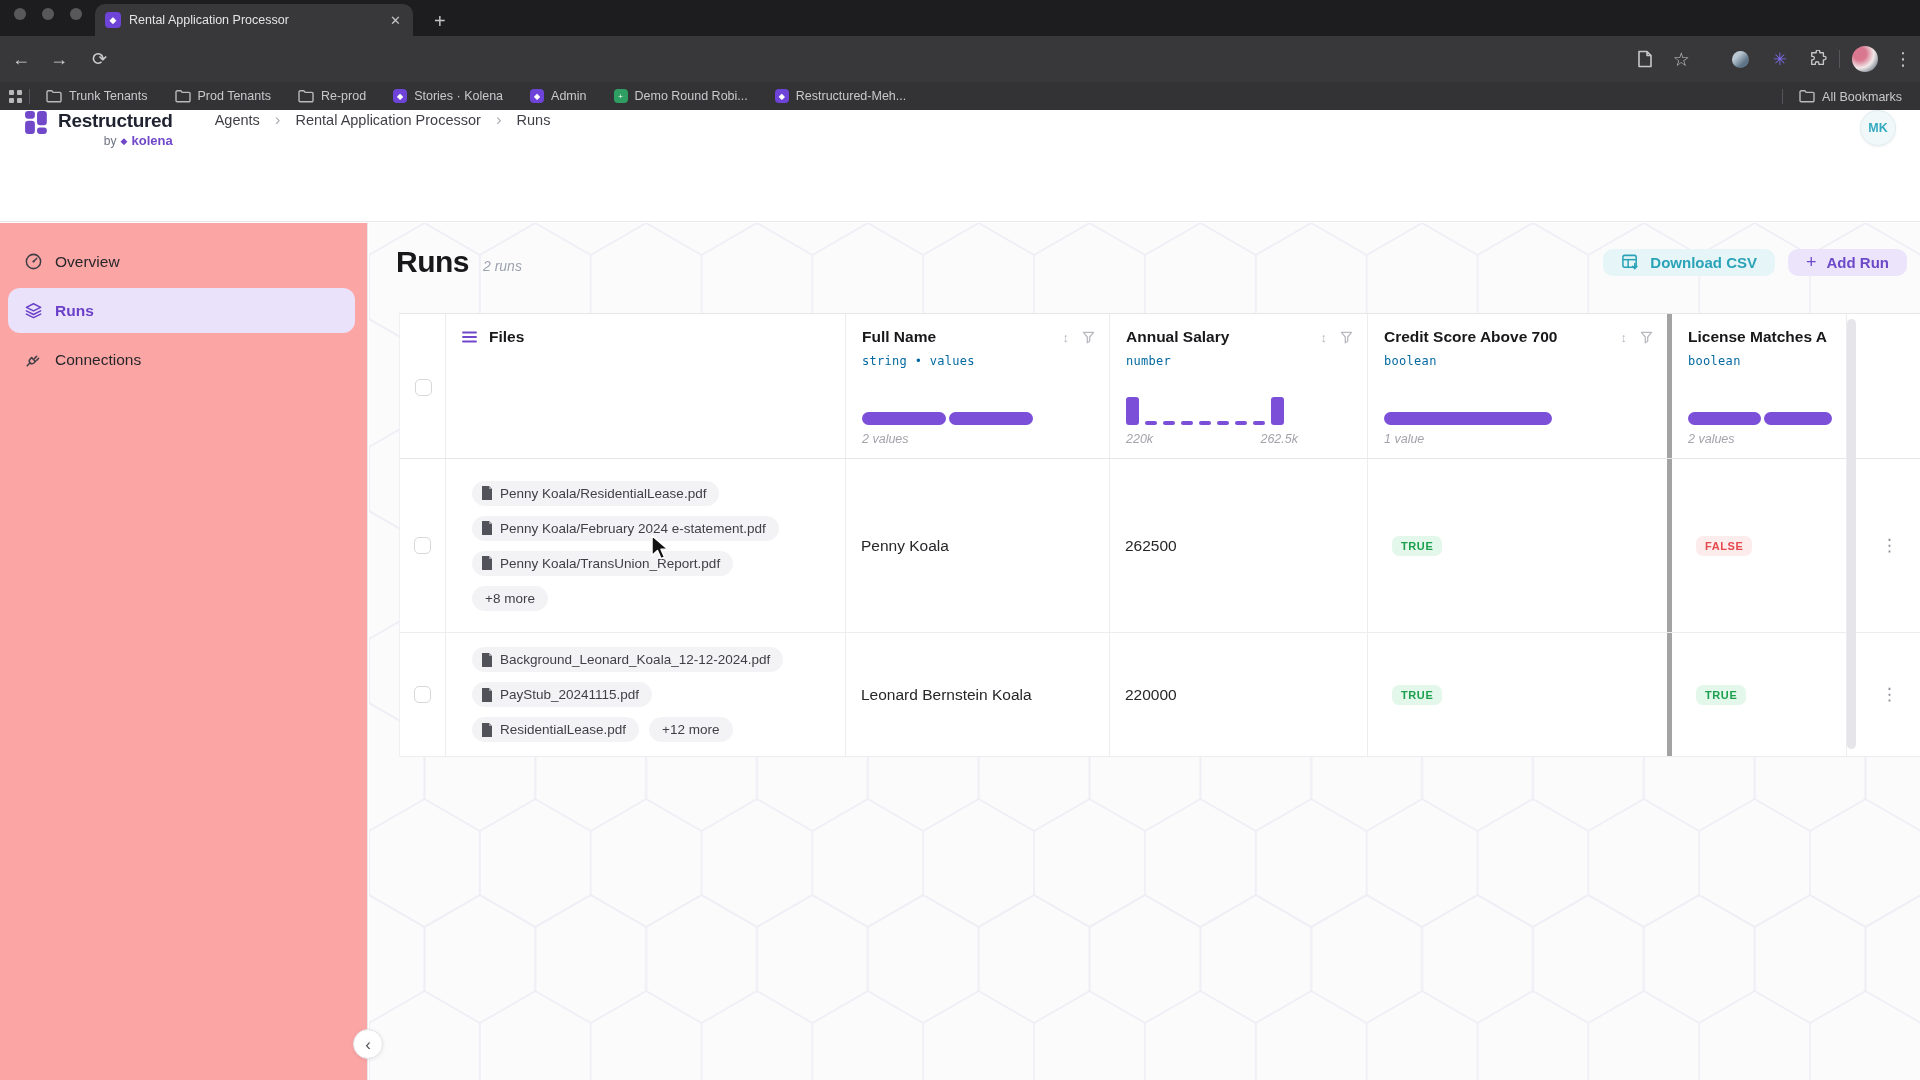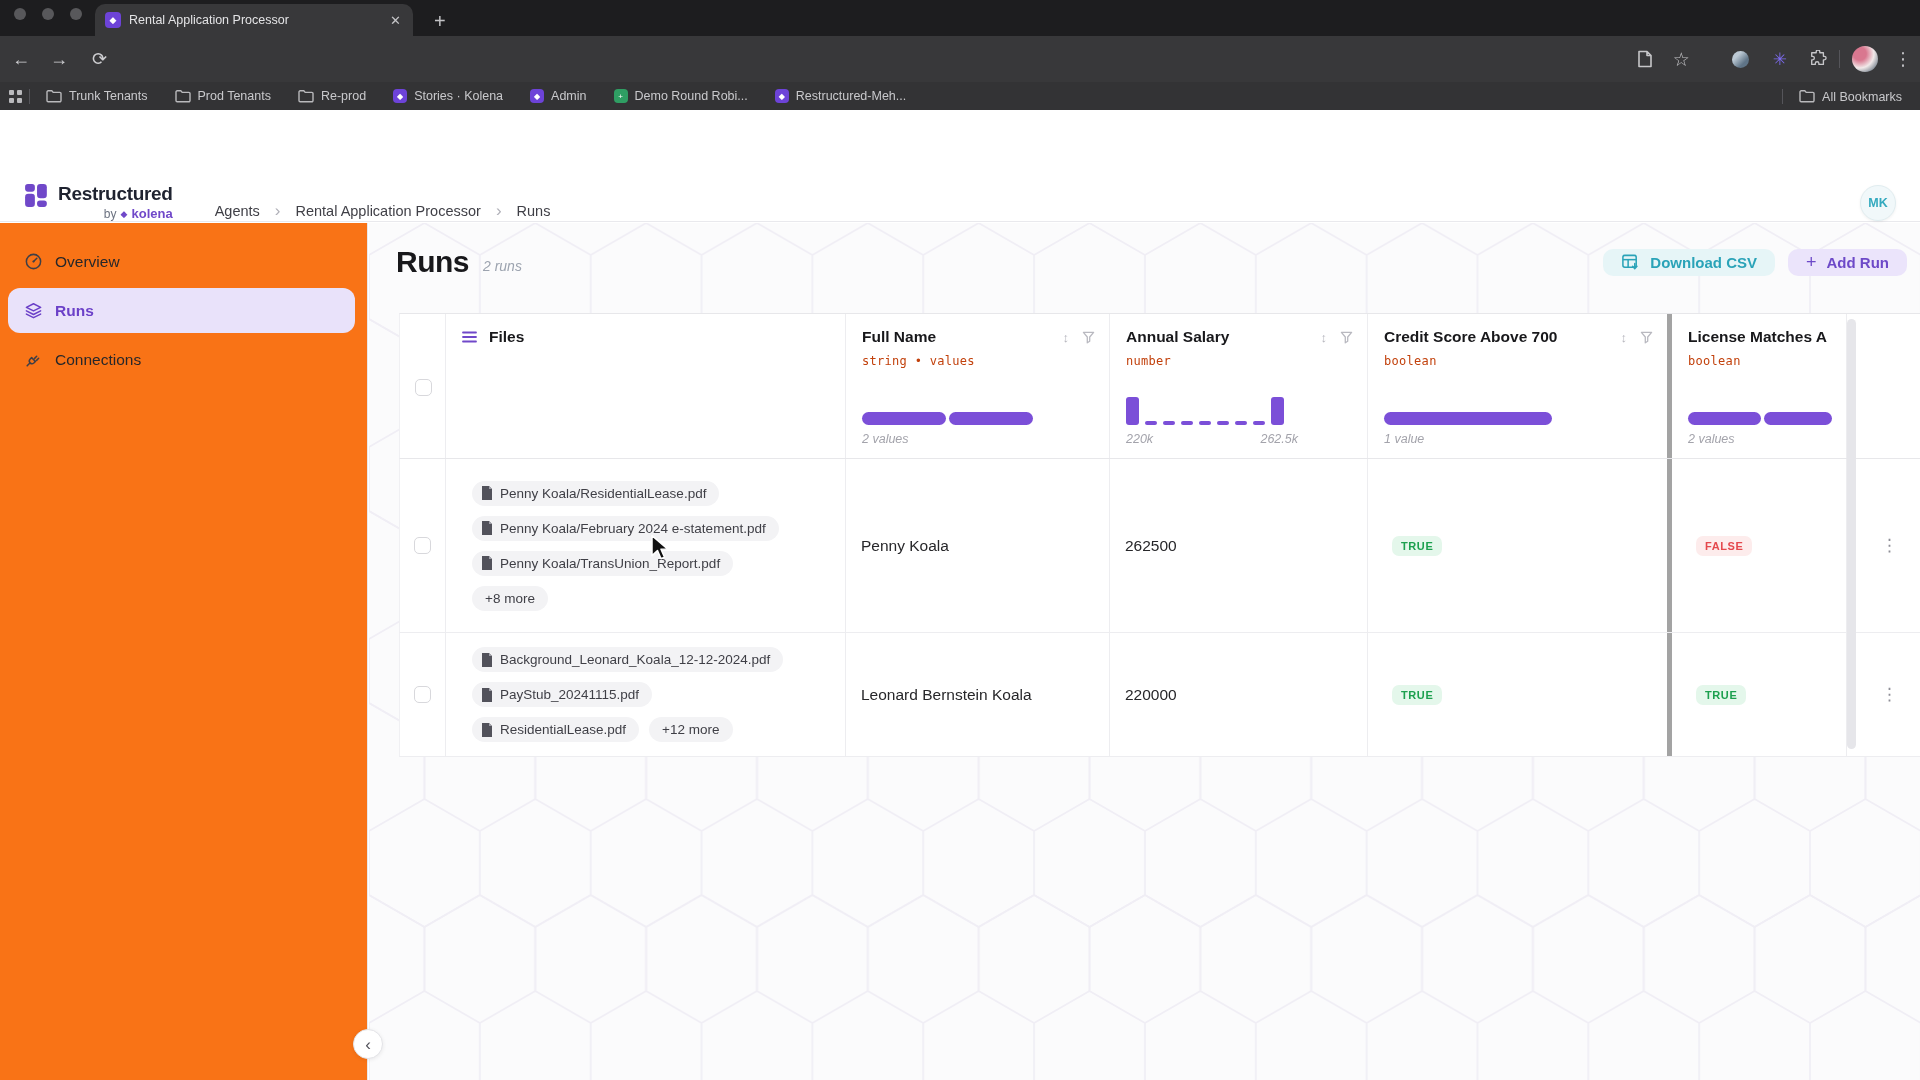--- a/index.html
+++ b/index.html
@@ -39,37 +39,37 @@
   .bm-item { display:flex; align-items:center; gap:7px; margin-right:27px; white-space:nowrap; }
   .bm-sep { width:1px; height:15px; background:#55555a; margin:0 16px 0 6px; }
   .bm-sq { width:14px; height:14px; border-radius:4px; color:#fff; font-size:8px; display:flex;
     align-items:center; justify-content:center; flex:none; }
   .bm-sq.purple { background:#6d43d8; }
   .bm-sq.green { background:#2f9e63; }
   .bm-right { margin-left:auto; display:flex; align-items:flex-end; }
 
   
   .app-header { position:absolute; top:110px; left:0; width:1920px; height:112px; background:#fff;
-    border-bottom:1px solid #e9e9ed; display:flex; align-items:flex-end; padding:0 24px; }
+    border-bottom:1px solid #e9e9ed; display:flex; align-items:flex-start; padding:0 24px; }
   .brand { display:flex; align-items:flex-start; gap:9px; }
   .brand-txt { display:flex; flex-direction:column; align-items:flex-end; }
   .brand-name { font-size:19px; font-weight:800; color:#1f2330; letter-spacing:-.3px; }
   .brand-by { display:flex; align-items:center; gap:4px; margin-top:1px; }
   .brand-by .by { font-size:12px; color:#6b7280; }
   .brand-by .gem { font-size:9px; color:#7048c9; }
   .brand-by .kol { font-size:13px; font-weight:700; color:#7048c9; }
   .crumbs { display:flex; align-items:center; margin-left:42px; font-size:14.5px; color:#3f3f46; }
   .crumb-sep { color:#b0b0b8; font-size:17px; margin:0 15px; }
   .hdr-avatar { margin-left:auto; width:36px; height:36px; border-radius:50%; background:#f1f8fa;
     border:1px solid #e1edf0; box-shadow:0 1px 3px rgba(0,0,0,.06); color:#35aabf; font-size:12.5px;
     font-weight:700; display:flex; align-items:center; justify-content:center; }
 
   
   .app-body { position:absolute; top:223px; left:0; width:1920px; height:857px; }
-  .sidebar { position:absolute; left:0; top:0; width:368px; height:100%; background:#f97316;
+  .sidebar { position:absolute; left:0; top:0; width:368px; height:100%; background:#fca5a5;
     border-right:1px solid #e8e8ec; padding-top:12px; }
   .side-item { display:flex; align-items:center; gap:12px; margin:4px 12px 4px 8px; padding:13px 18px 13px 16px;
     border-radius:12px; font-size:15.5px; color:#27272a; }
   .side-item svg { flex:none; }
   .side-item.active { background:#e9e2fa; color:#6b40c8; font-weight:600; }
   .collapse-btn { position:absolute; left:353px; top:806px; width:30px; height:30px; border-radius:50%;
     background:#fff; border:1px solid #e4e4e8; box-shadow:0 1px 4px rgba(0,0,0,.08); z-index:6;
     display:flex; align-items:center; justify-content:center; color:#52525b; font-size:17px; line-height:1; }
 
   .content { position:absolute; left:369px; top:0; width:1551px; height:100%; background:#fbfbfc; overflow:hidden; }
@@ -97,21 +97,21 @@
   .c-cred  { width:304px; flex:none; border-right:5px solid #a3a3a3; }
   .c-lic   { width:175px; flex:none; border-right:1px solid #ededf0; overflow:hidden; }
   .c-scroll{ width:12px; flex:none; }
   .c-act   { width:62px; flex:none; display:flex; align-items:center; justify-content:center; }
 
   .th { padding:14px 14px 12px 16px; display:flex; flex-direction:column; }
   .th-title-row { display:flex; align-items:center; gap:12px; }
   .th-name { font-size:15.5px; font-weight:700; color:#18181b; white-space:nowrap; }
   .th-icons { margin-left:auto; display:flex; align-items:center; gap:13px; color:#b4b4bc; }
   .sort-ic { font-size:13px; }
-  .th-sub { margin-top:8px; font-size:12px; color:#c2410c; letter-spacing:.3px; }
+  .th-sub { margin-top:8px; font-size:12px; color:#0369a1; letter-spacing:.3px; }
   .th-viz { margin-top:auto; }
   .viz-label { margin-top:7px; font-size:12.5px; font-style:italic; color:#a3a3ab; }
   .bar-row { display:flex; gap:3px; }
   .bar-seg { height:13px; border-radius:7px; background:#7b4fd8; }
   .hist { display:flex; align-items:flex-end; gap:6px; height:28px; width:172px; }
   .hist .tall { width:13px; height:28px; border-radius:3px; background:#7b4fd8; }
   .hist .dash { width:12px; height:4px; border-radius:2px; background:#7b4fd8; }
   .hist-labels { display:flex; justify-content:space-between; width:172px; }
 
   .cb { width:17px; height:17px; border:1.5px solid #d8d8dc; border-radius:5px; background:#fff; }

